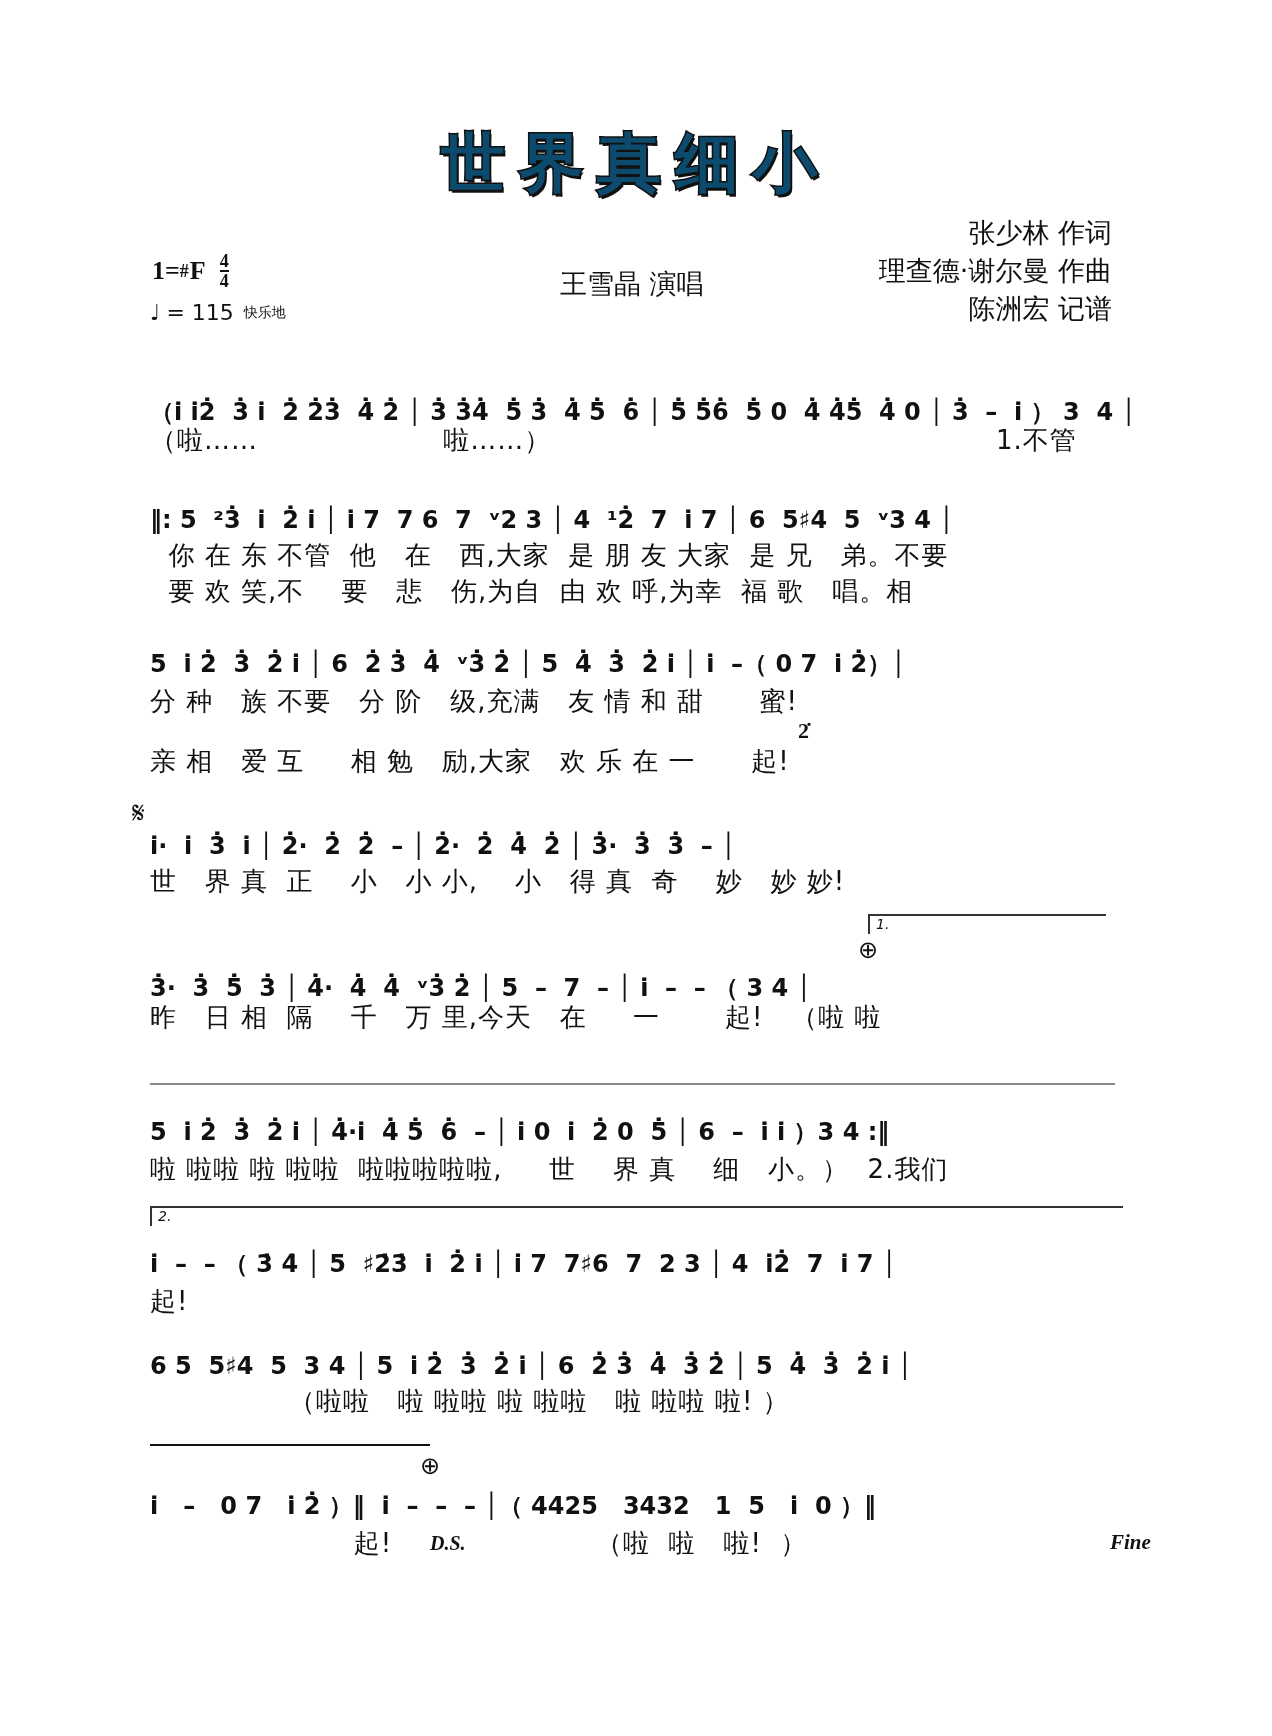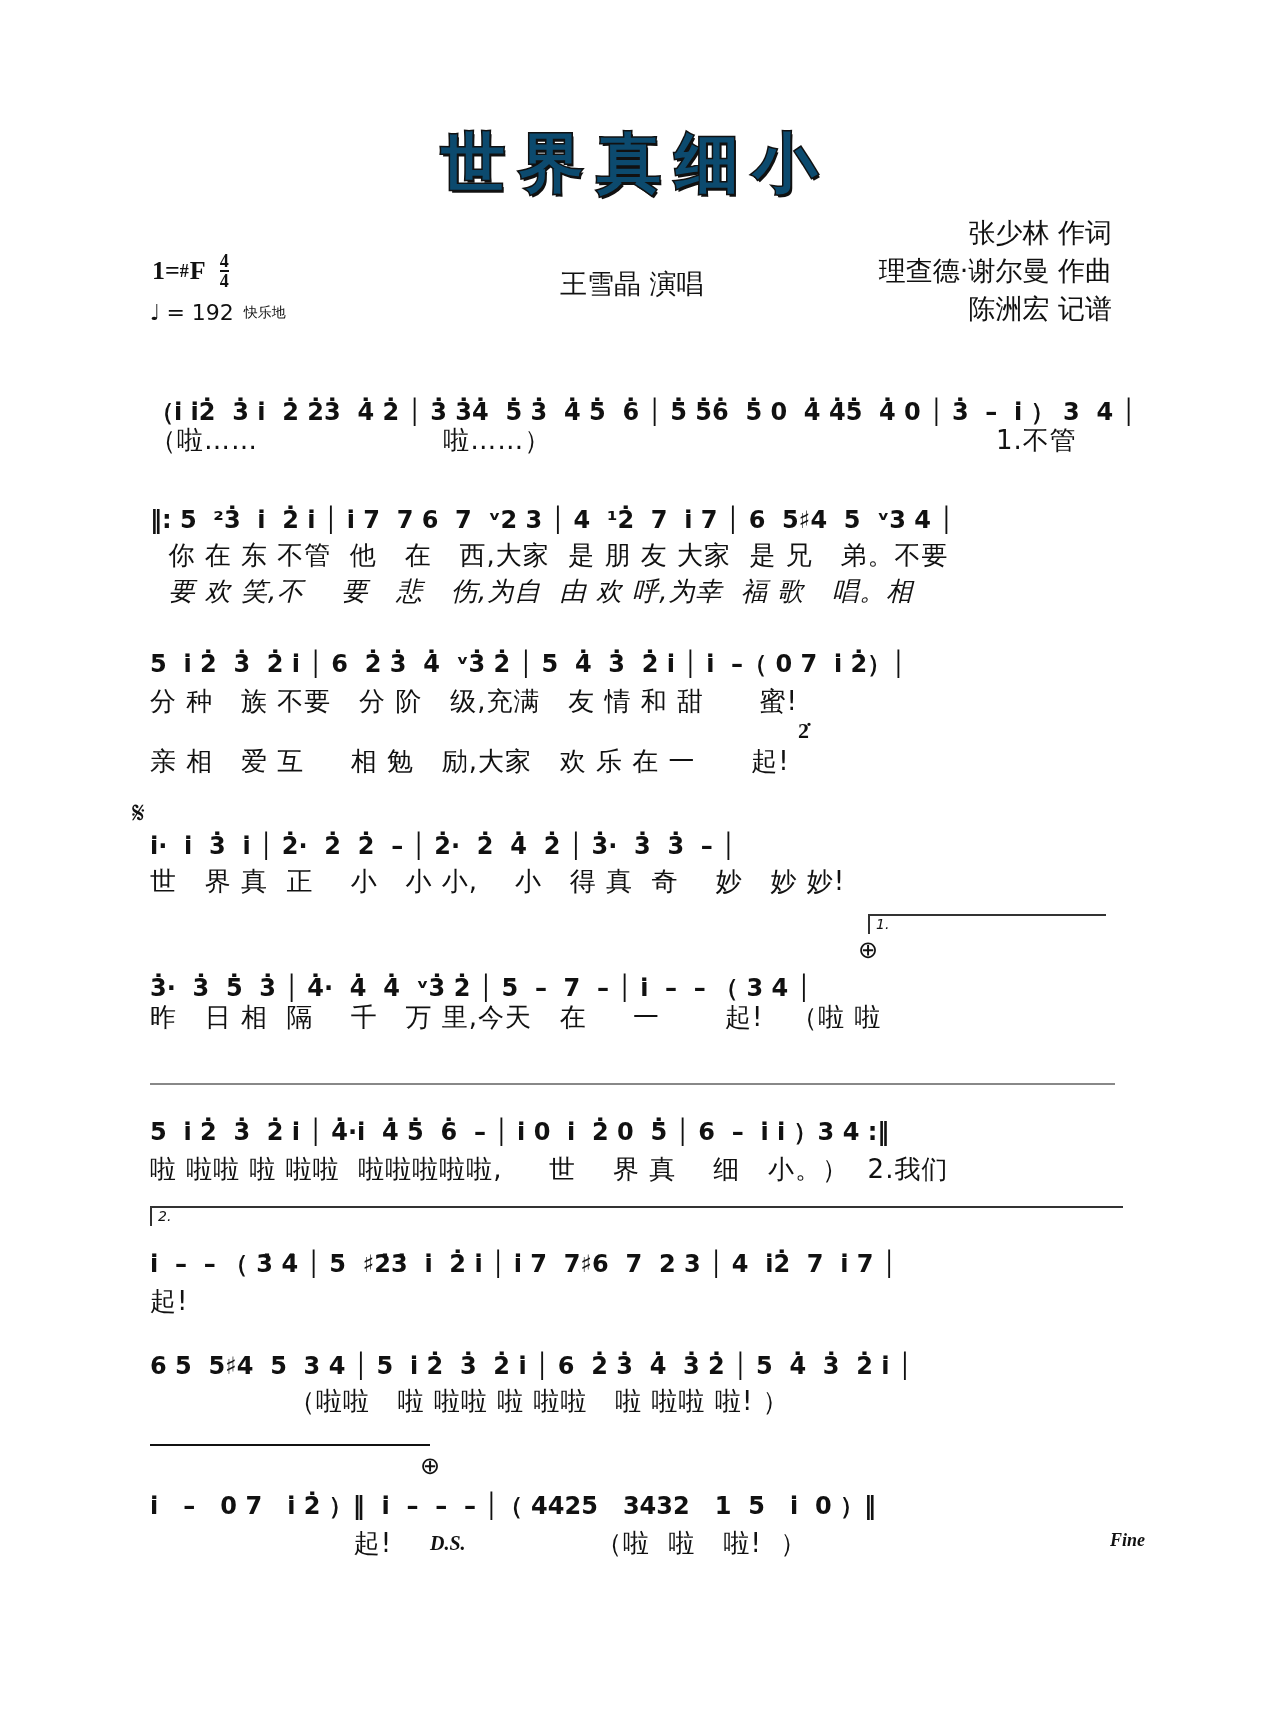--- a/index.html
+++ b/index.html
@@ -42,41 +42,41 @@
   <sup>#</sup>
   <span>F</span>
   <span class="frac">
     <span>4</span>
     <span>4</span>
   </span>
 </div>
 
 <div class="tempo">
   <span>♩</span>
-  <span>= 192</span>
+  <span>= 115</span>
   <span class="expr">快乐地</span>
 </div>
 
 <div class="performer">王雪晶 演唱</div>
 
 <div class="credits">
   <div>张少林 作词</div>
   <div>理查德·谢尔曼 作曲</div>
   <div>陈洲宏 记谱</div>
 </div>
 
 <div class="row" style="top:388px;">
   <div class="notes seg">（i̇ i̇2̇  3̇ i̇  2̇ 2̇3̇  4̇ 2̇ │ 3̇ 3̇4̇  5̇ 3̇  4̇ 5̇  6̇ │ 5̇ 5̇6̇  5̇ 0  4̇ 4̇5̇  4̇ 0 │ 3̇  –  i̇ ） 3  4 │</div>
   <div class="lyric" style="top:35px;">（啦……                    啦……）                                                1.不管</div>
 </div>
 
 <div class="row" style="top:494px;">
   <div class="notes seg">‖: 5  ²3̇  i̇  2̇ i̇ │ i̇ 7  7 6  7  ᵛ2 3 │ 4  ¹2̇  7  i̇ 7 │ 6  5♯4  5  ᵛ3 4 │</div>
   <div class="lyric" style="top:44px;">  你 在 东 不管  他   在   西,大家  是 朋 友 大家  是 兄   弟。不要</div>
-  <div class="lyric" style="top:80px;font-style:italic;">  要 欢 笑,不    要   悲   伤,为自  由 欢 呼,为幸  福 歌   唱。相</div>
+  <div class="lyric" style="top:80px;">  要 欢 笑,不    要   悲   伤,为自  由 欢 呼,为幸  福 歌   唱。相</div>
 </div>
 
 <div class="row" style="top:640px;">
   <div class="notes seg">5  i̇ 2̇  3̇  2̇ i̇ │ 6  2̇ 3̇  4̇  ᵛ3̇ 2̇ │ 5  4̇  3̇  2̇ i̇ │ i̇  –（ 0 7  i̇ 2̇）│</div>
   <div class="lyric" style="top:44px;">分 种   族 不要   分 阶   级,充满   友 情 和 甜      蜜!</div>
   <div class="lyric" style="top:104px;">亲 相   爱 互     相 勉   励,大家   欢 乐 在 一      起!</div>
   <div class="mark" style="top:78px; left:648px; font-weight:bold; font-size:22px;">2̇</div>
 </div>
 
 <div class="row" style="top:820px;">
@@ -108,14 +108,14 @@
   <div class="notes seg">6 5  5♯4  5  3 4 │ 5  i̇ 2̇  3̇  2̇ i̇ │ 6  2̇ 3̇  4̇  3̇ 2̇ │ 5  4̇  3̇  2̇ i̇ │</div>
   <div class="lyric" style="top:44px;">               （啦啦   啦 啦啦 啦 啦啦   啦 啦啦 啦! ）</div>
 </div>
 
 <div class="row" style="top:1482px;">
   <div class="rule" style="top:-38px; left:0; width:280px; background:#111;"></div>
   <div class="coda" style="top:-30px; left:270px;">⊕</div>
   <div class="notes seg">i̇   –   0 7   i̇ 2̇ ）‖  i̇  –  –  – │（ 4425   3432   1  5   i̇  0 ）‖</div>
   <div class="italic-mark" style="top:50px; left:248px;margin-left:32px;">D.S.</div>
   <div class="lyric" style="top:44px;">                      起!                      （啦  啦   啦!  ）</div>
-  <div class="italic-mark" style="top:48px; left:960px; font-size:18px;">Fine</div>
+  <div class="italic-mark" style="top:48px; left:960px; font-size:21px;">Fine</div>
 </div>
 
 </body></html>

